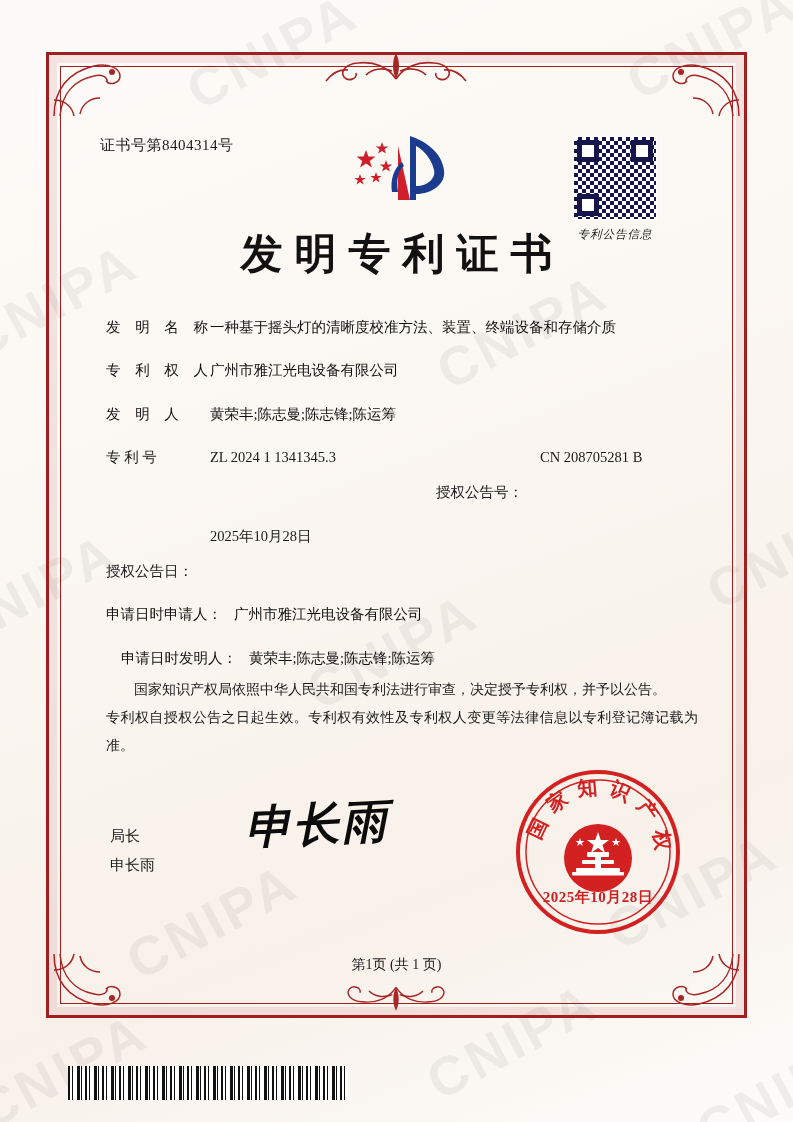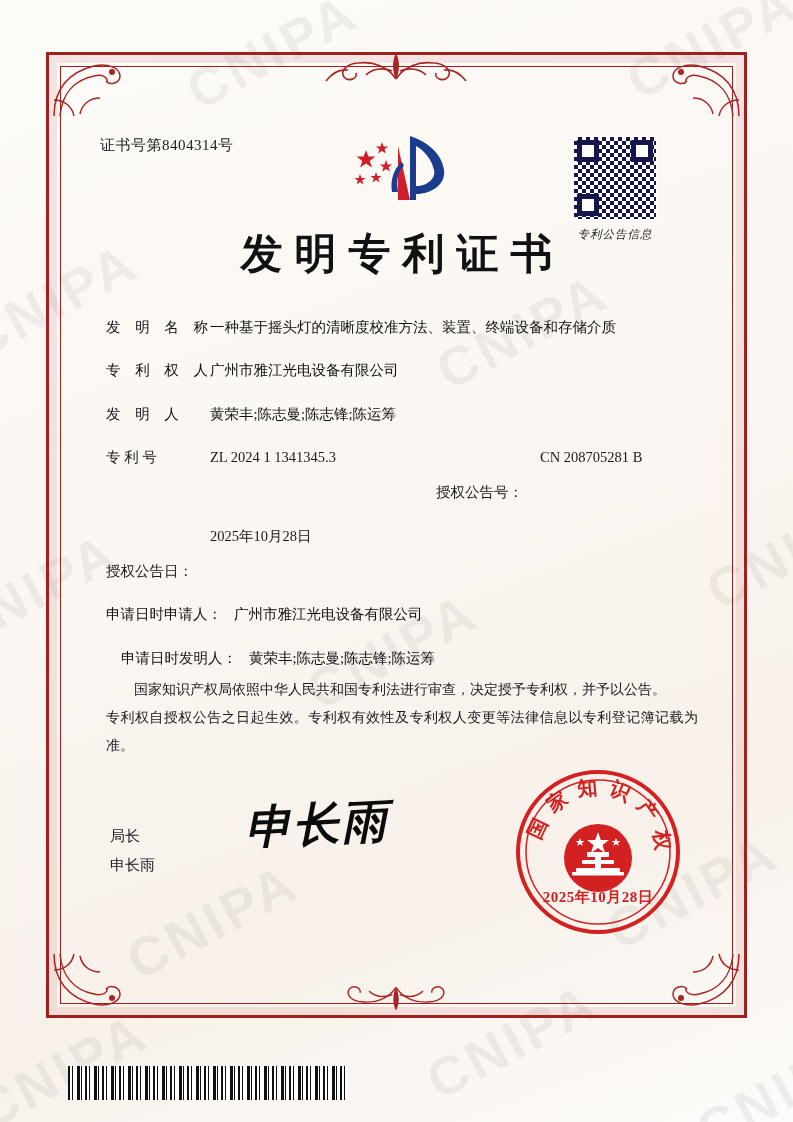--- a/index.html
+++ b/index.html
@@ -468,18 +468,19 @@
         <defs>
           <path id="ringpath" d="M 86,86 m -58,0 a 58,58 0 1,1 116,0"></path>
         </defs>
         <text font-family="'Liberation Serif', serif" font-size="20" font-weight="bold" fill="#d32020" letter-spacing="10">
           <textPath href="#ringpath" startOffset="6%">国家知识产权局</textPath>
         </text>
       </svg>
     </div>
     <div class="seal-date">2025年10月28日</div>
 
+    <div class="page-no">第1页 (共 1 页)</div>
 
   </div>
 
   <div class="barcode"></div>
 
 </div>
 
 </body></html>

